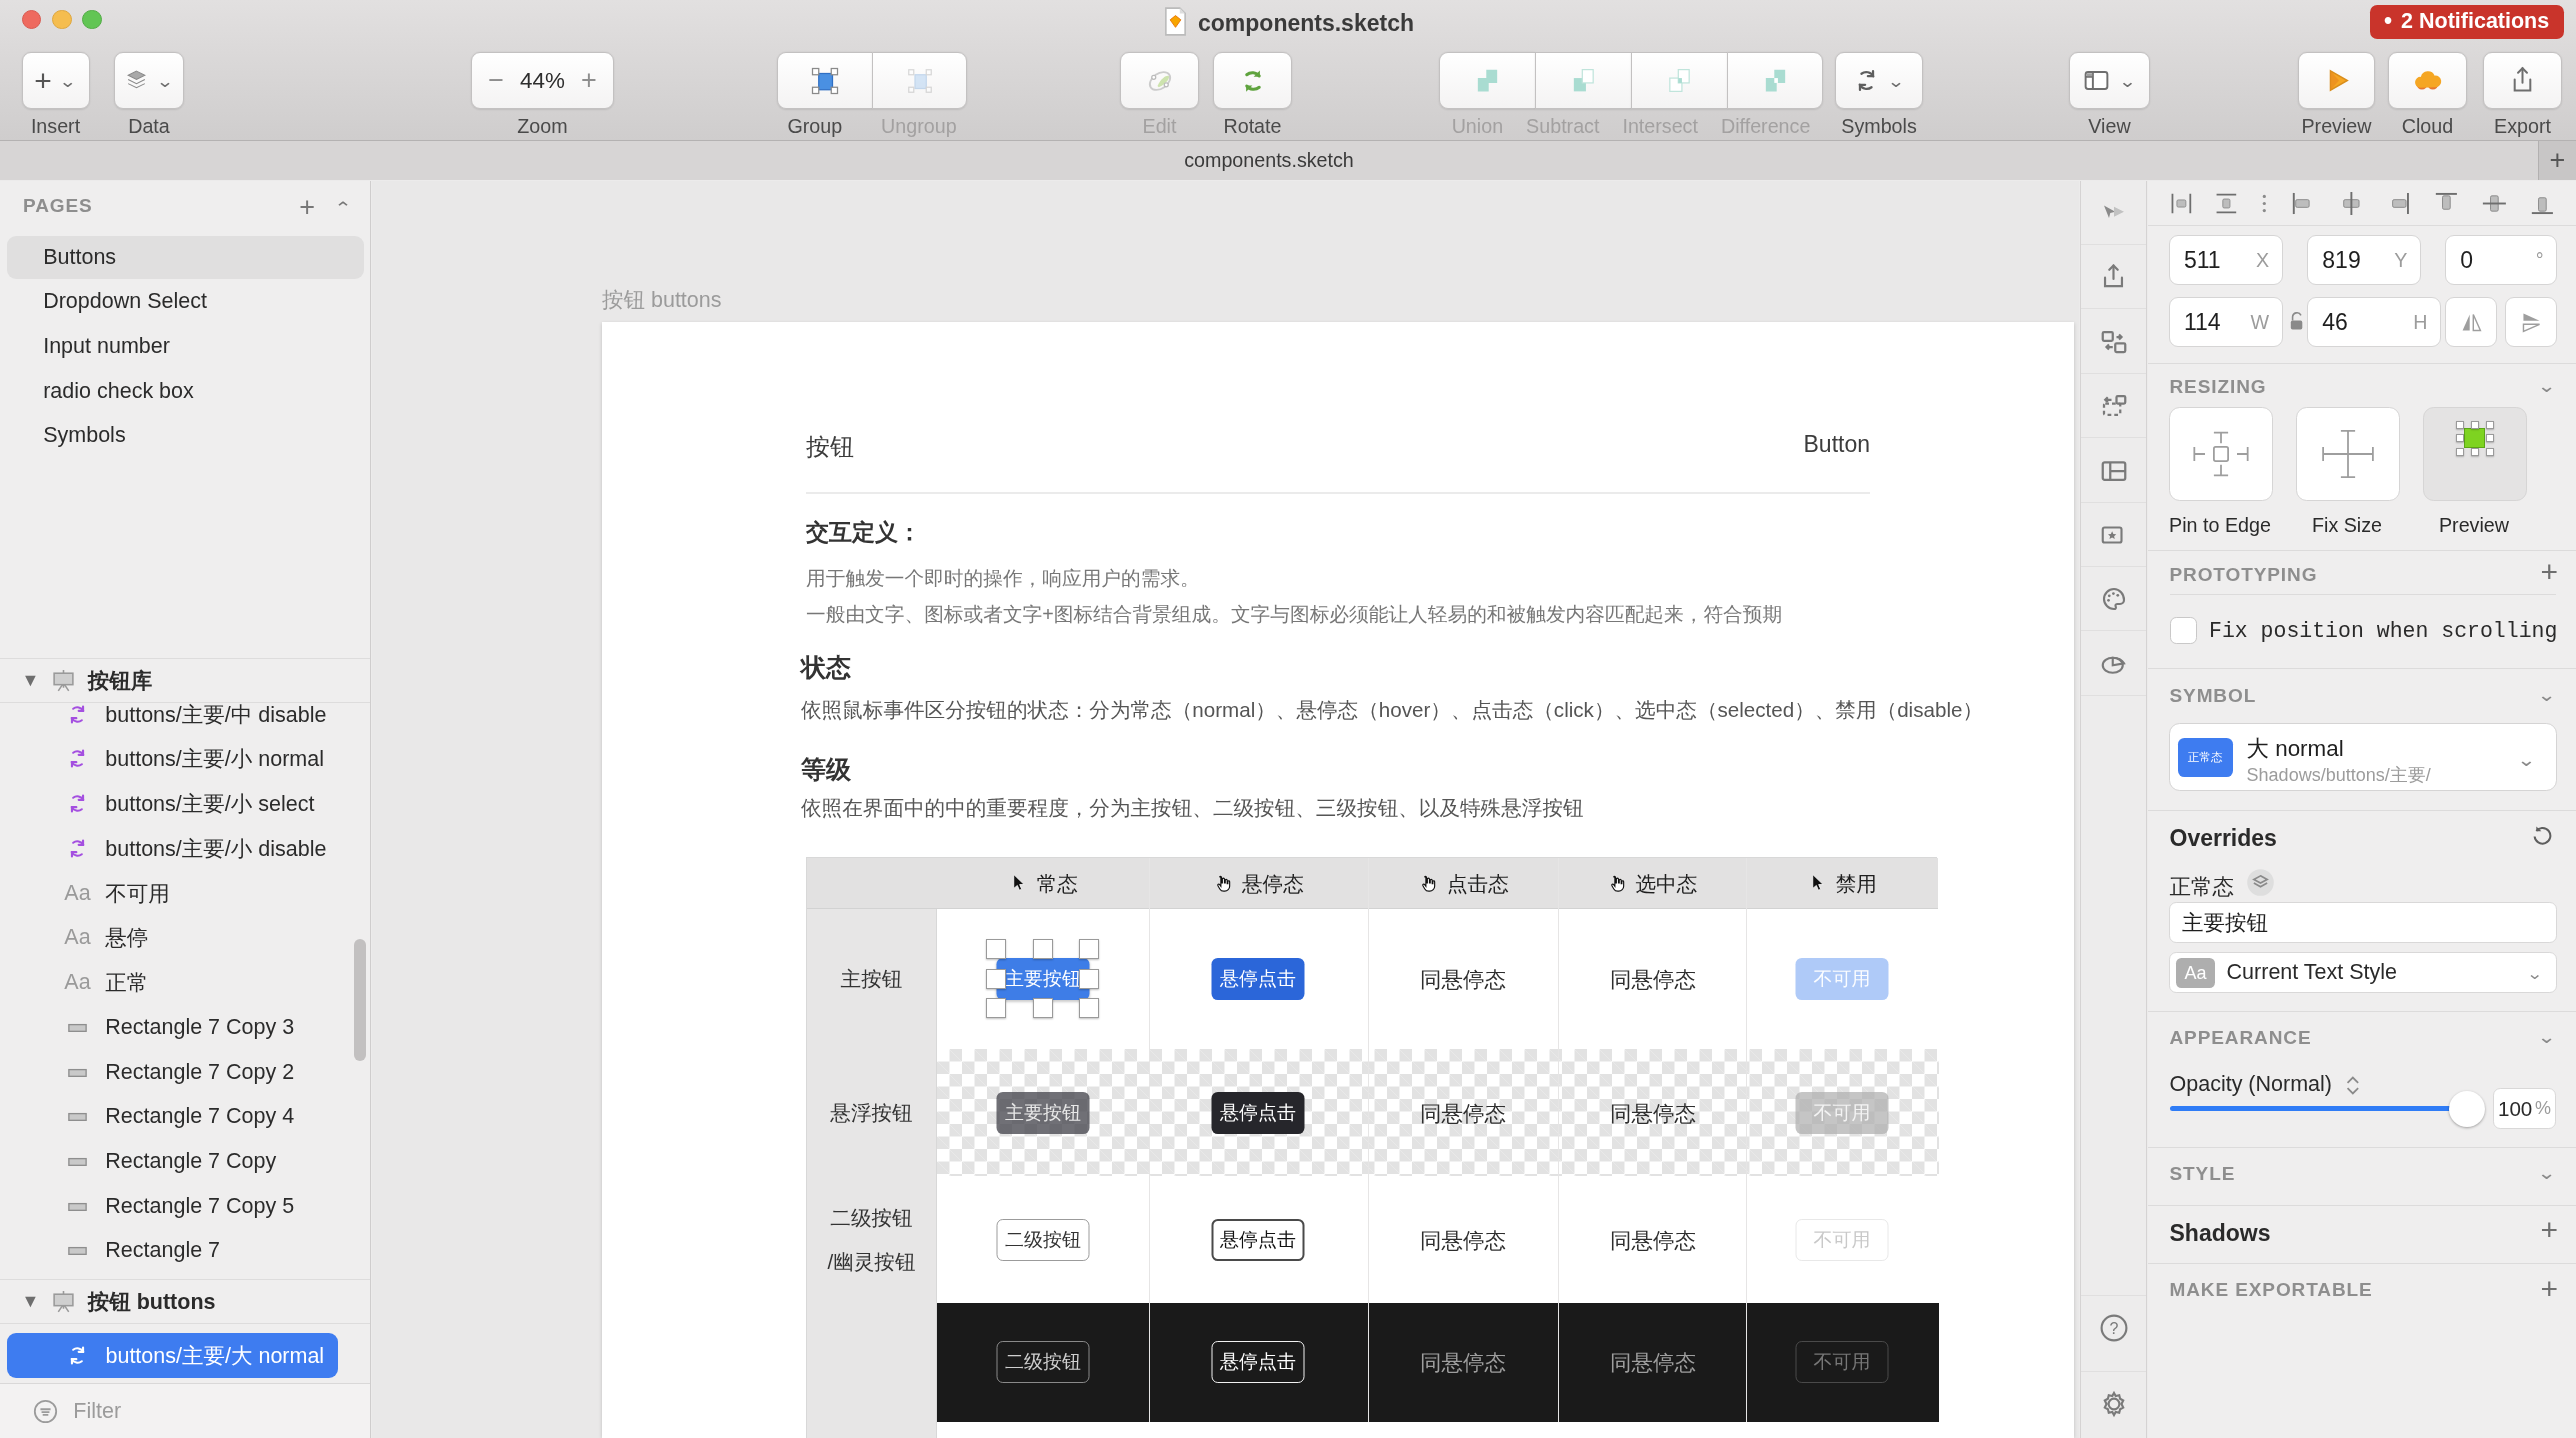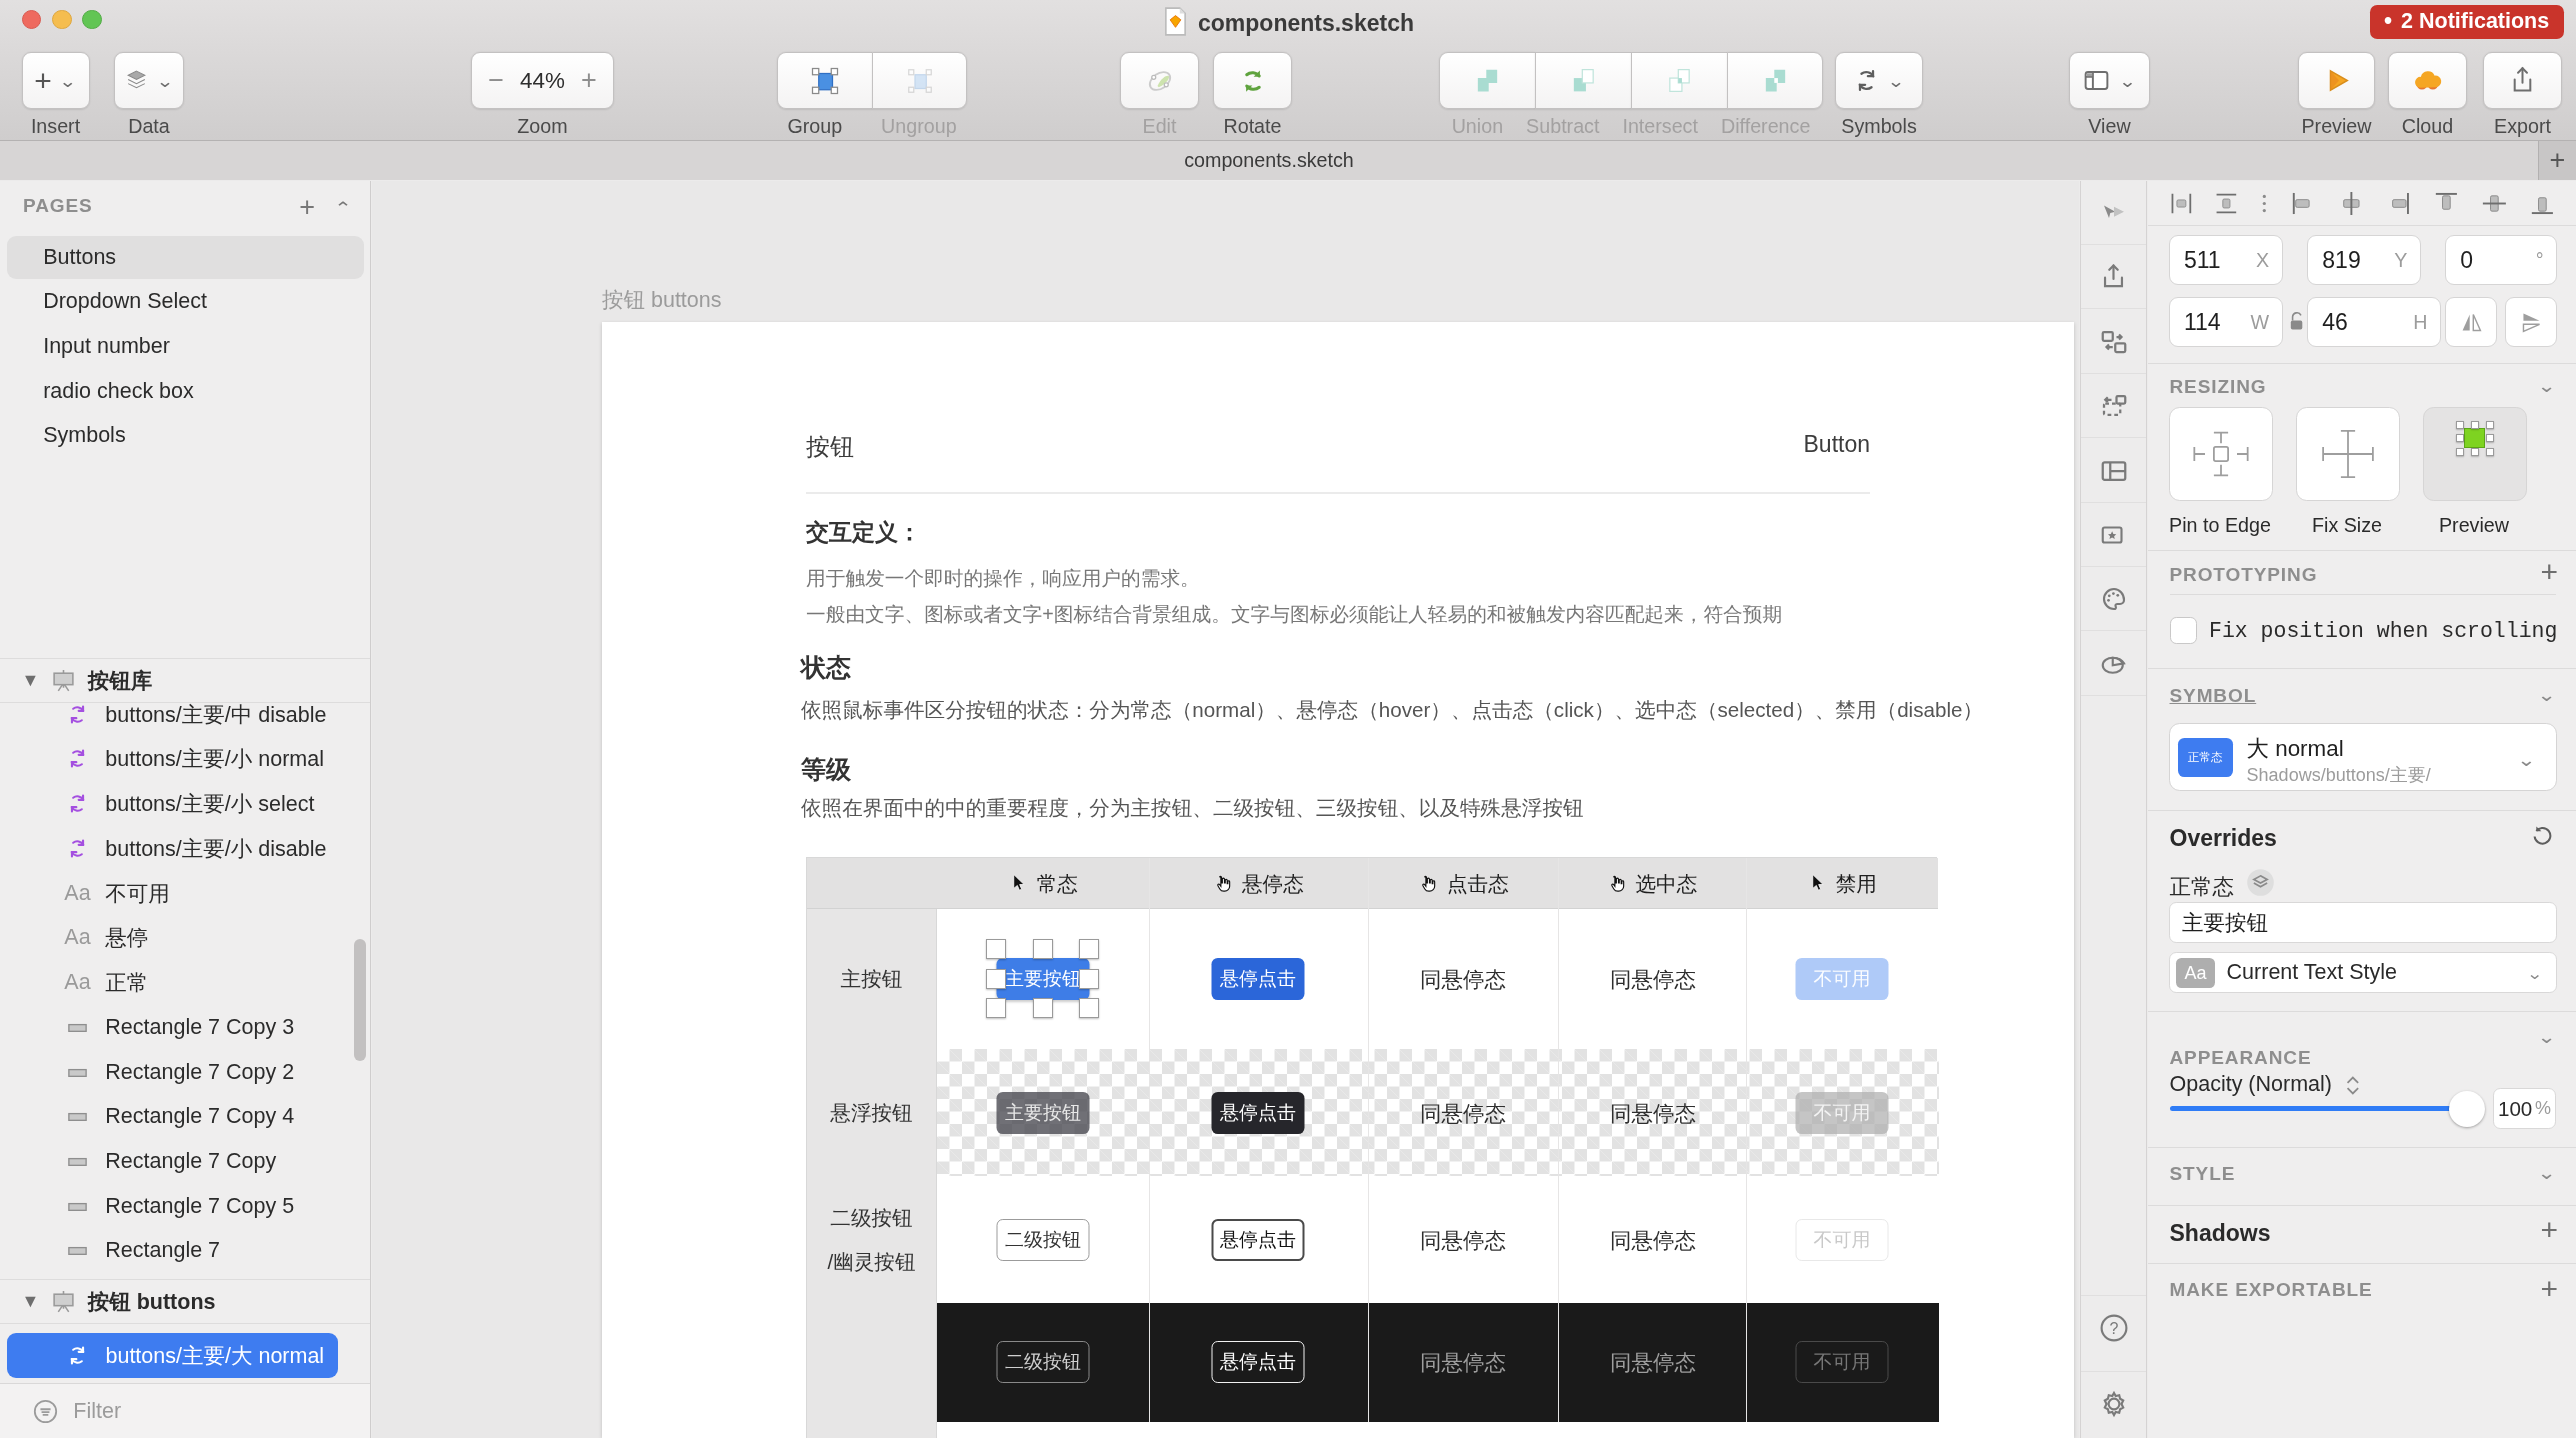--- a/index.html
+++ b/index.html
@@ -880,21 +880,21 @@
     <div class="reslab" style="left:326px;">Preview</div>
     <div class="divider" style="top:369px;"></div>
 
     <div class="sec-hdr" style="top:383px;">PROTOTYPING</div>
     <span class="sec-plus" style="top:374px;">+</span>
     <div class="divider inset" style="top:413px;"></div>
     <div class="checkbox" style="top:436px;"></div>
     <div style="position:absolute;left:61px;top:438px;font-family:Liberation Mono, monospace;">Fix position when scrolling</div>
     <div class="divider" style="top:487px;"></div>
 
-    <div class="sec-hdr" style="top:504px;text-decoration:underline;">SYMBOL</div>
+    <div class="sec-hdr" style="top:504px;">SYMBOL</div>
     <span class="sec-chev" style="top:500px;">⌄</span>
     <div class="symdrop">
       <div class="symthumb">
           <span>正常态</span>
         </div>
       <div class="symname">大 normal</div>
       <div class="sympath">Shadows/buttons/主要/</div>
       <span class="sec-chev" style="top:21.5px;">⌄</span>
     </div>
     <div class="divider" style="top:629px;"></div>
@@ -917,21 +917,21 @@
     </div>
     <div class="styledrop">
       <div class="aabadge">
           <span>Aa</span>
         </div>
       <div style="position:absolute;left:57px;top:7.2px;font-size:21.5px;">Current Text Style</div>
       <span class="sec-chev" style="top:9px;right:12.5px;font-size:19.7px;">⌄</span>
     </div>
     <div class="divider" style="top:830px;"></div>
 
-    <div class="sec-hdr" style="top:866px;">APPEARANCE</div>
+    <div class="sec-hdr" style="top:846px;">APPEARANCE</div>
     <span class="sec-chev" style="top:843px;">⌄</span>
     <div style="position:absolute;left:21.5px;top:891px;font-size:21.5px;">Opacity (Normal)</div>
     <svg style="position:absolute;left:195px;top:893px;" width="19.7" height="23" viewBox="0 0 22 26">
         <path d="M5 10l6-6 6 6M5 16l6 6 6-6" fill="none" stroke="#8A8A8A" stroke-width="2"></path>
       </svg>
     <div class="slider-track"></div>
     <div class="slider-knob"></div>
     <div class="opacity-box">
       <span>100</span>
         <span class="pct">%</span>

